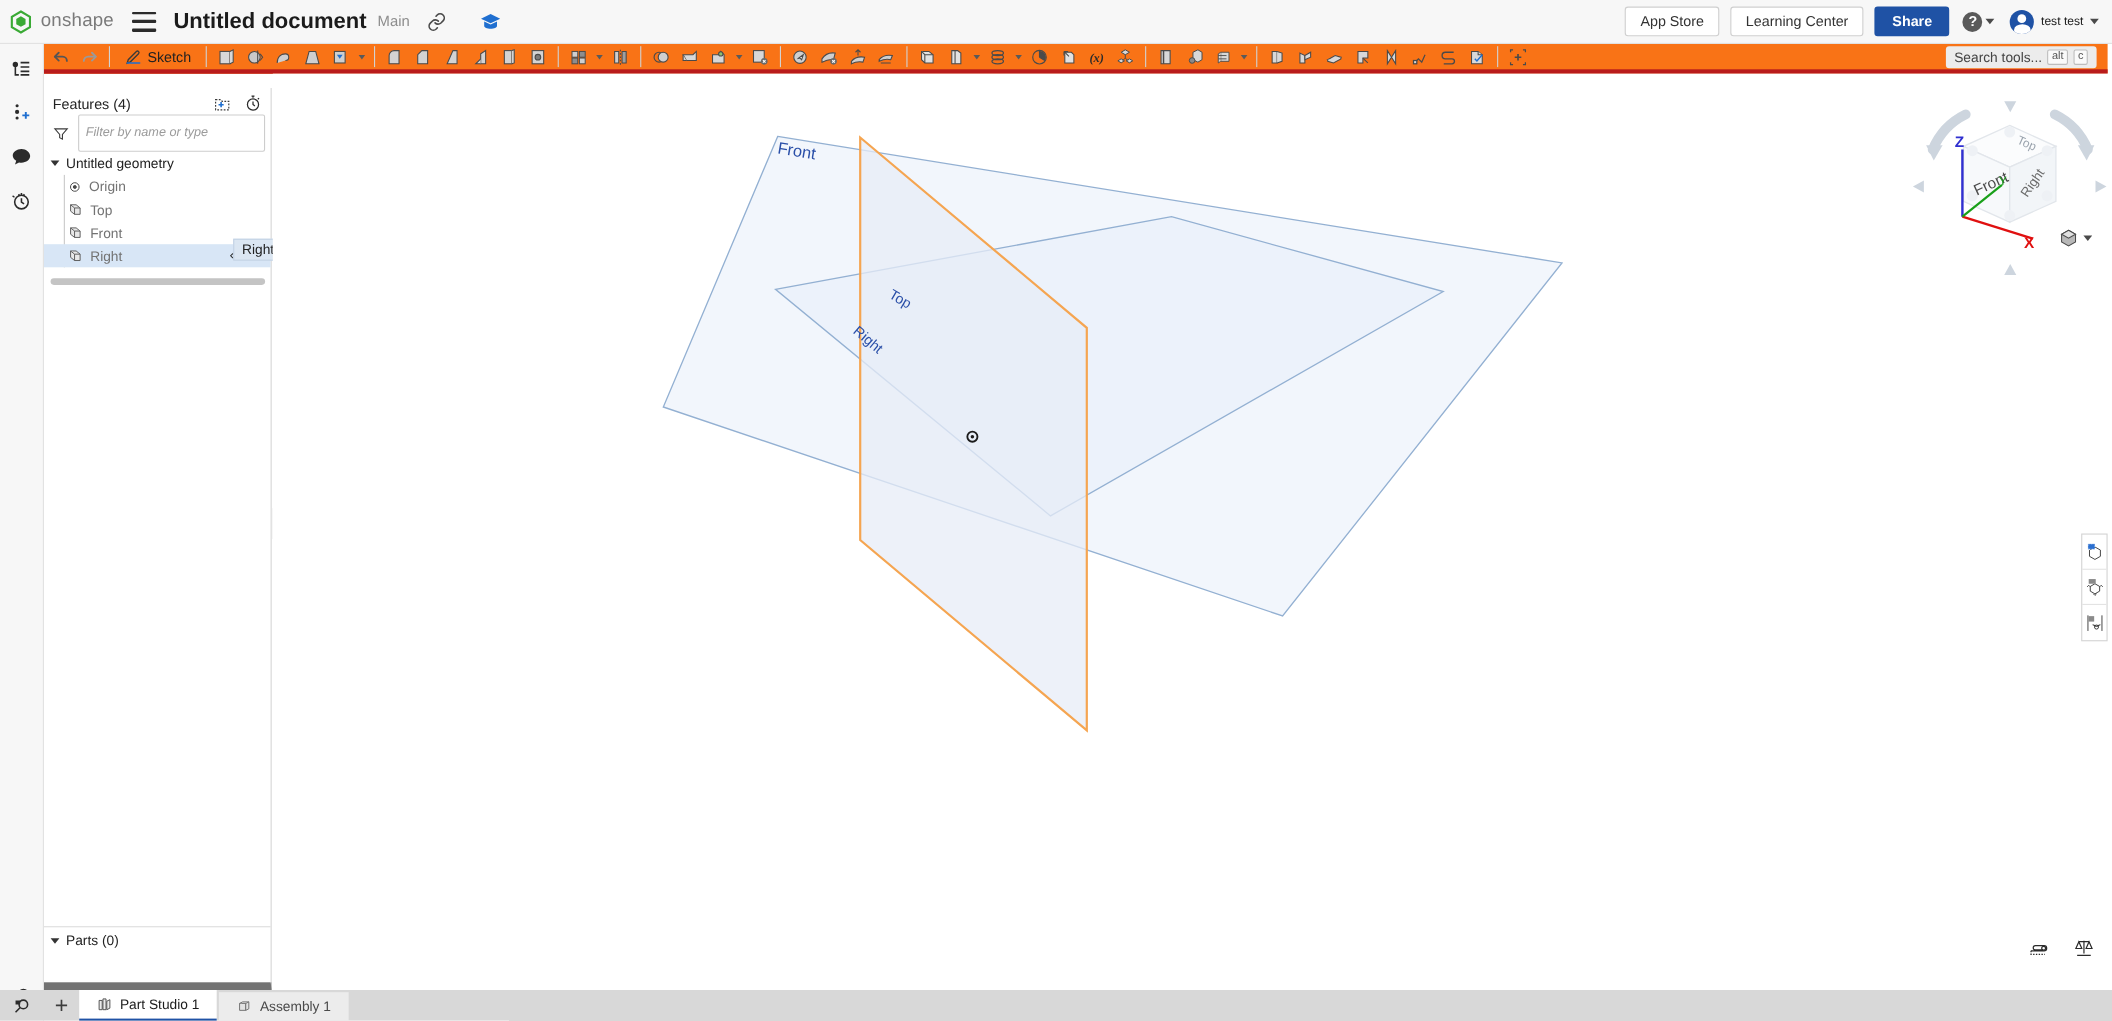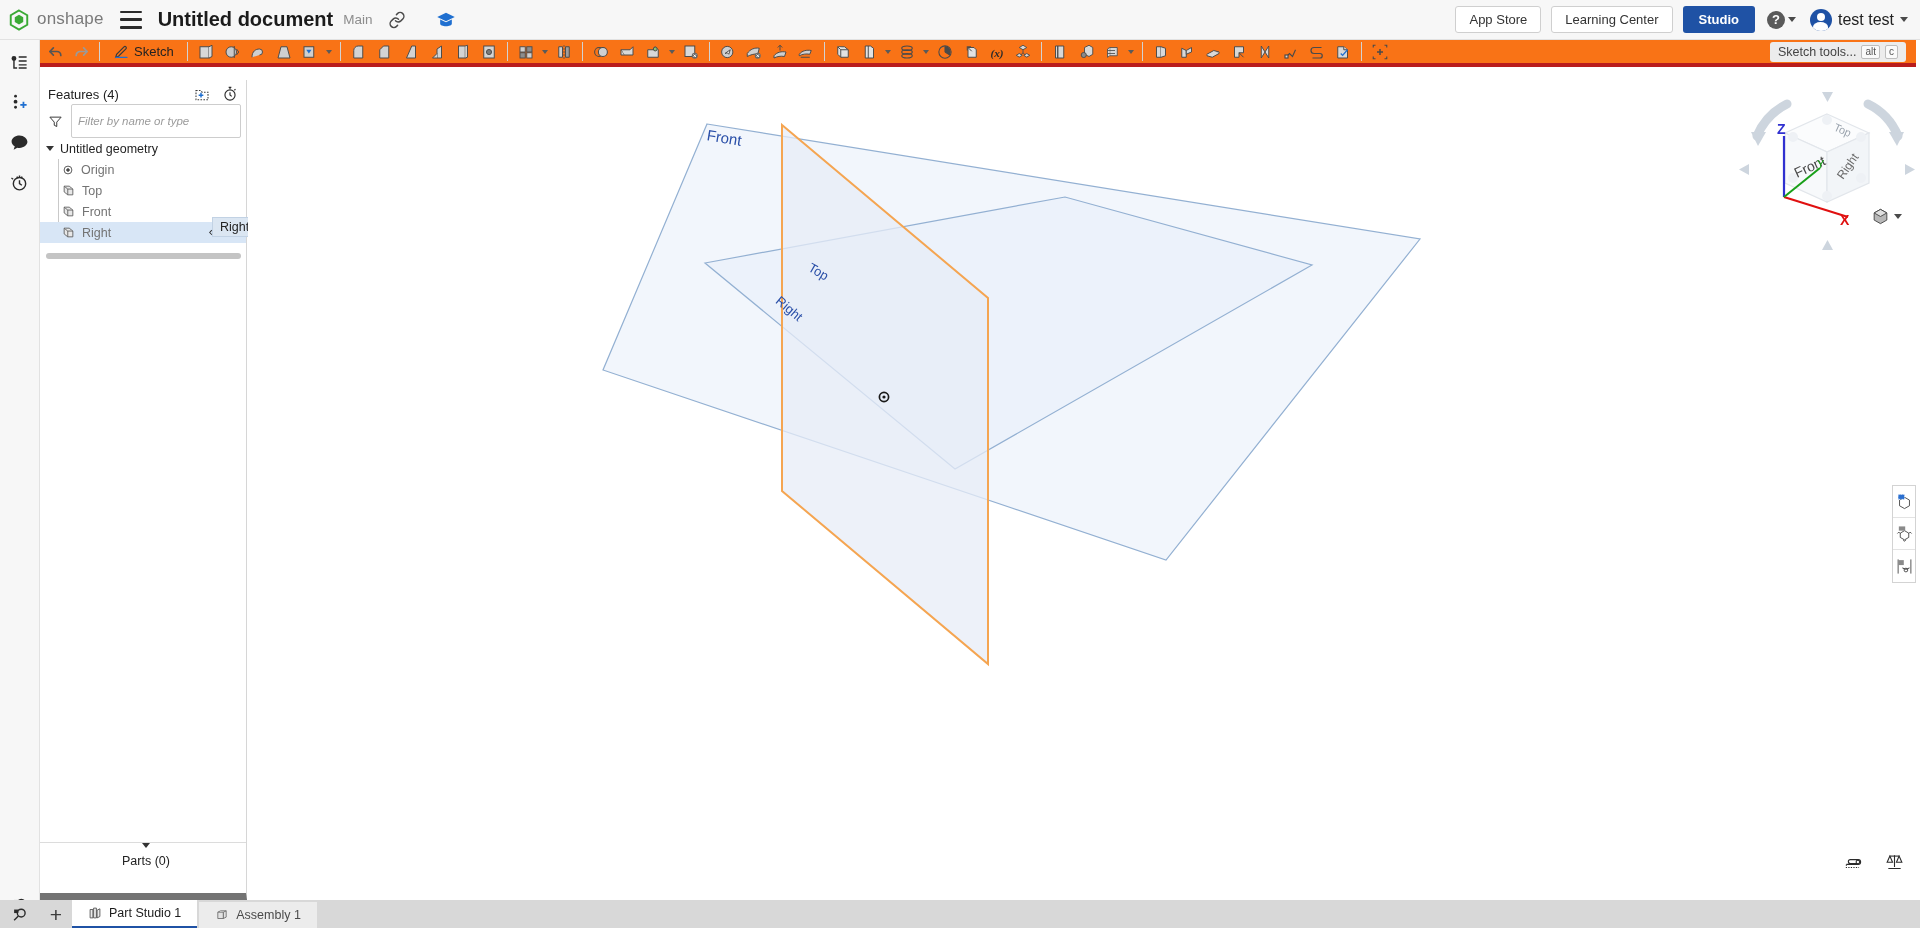--- a/index.html
+++ b/index.html
@@ -49,21 +49,21 @@
     width:18px; height:18px; border-radius:50%; background:#5a5a5a; color:#fff;
     font-size:13px; font-weight:bold; display:flex; align-items:center; justify-content:center;
   }
   .caret-dn { width:0;height:0;border-left:4px solid transparent;border-right:4px solid transparent;border-top:5px solid #4a4a4a; }
   .user-wrap { display:flex; align-items:center; gap:6px; cursor:pointer; margin-left:4px;}
   .avatar {
     width:22px;height:22px;border-radius:50%;background:#1f52a5;position:relative;overflow:hidden;
   }
   .avatar::before{content:"";position:absolute;width:8px;height:8px;border-radius:50%;background:#fff;left:7px;top:4px;}
   .avatar::after{content:"";position:absolute;width:15px;height:10px;border-radius:50% 50% 0 0;background:#fff;left:3.5px;top:13px;}
-  .user-name { font-size:16px; color:#222; }
+  .user-name { font-size:11px; color:#222; }
 
   
   .toolbar {
     position:absolute; left:36px; top:40px; width:1880px; height:27px;
     background:#f97316; display:flex; align-items:center; border-bottom:4px solid #b91c1c;
     padding-left:6px;
   }
   .tb-btn {
     width:26px;height:25px;display:flex;align-items:center;justify-content:center;
     cursor:pointer; flex:none;
@@ -130,21 +130,21 @@
     position:absolute;left:0;top:0;background:#dbe6f2;border:1px solid #c2d2e4;
     font-size:12.5px;color:#222;padding:2px 7px;white-space:nowrap;
   }
   .tree-scrollbar{
     position:absolute;left:6px;width:195px;height:6px;background:#c4c4c4;border-radius:3px;
   }
   .parts-sec {
     position:absolute;left:0;bottom:26px;width:100%;
   }
   .parts-divider{border-top:1px solid #dcdcdc;}
-  .parts-row{display:flex;align-items:center;gap:6px;height:24px;padding-left:6px;font-size:12.5px;color:#222;cursor:pointer;flex-direction:column;}
+  .parts-row{display:flex;align-items:center;gap:6px;height:24px;padding-left:6px;font-size:12.5px;color:#222;cursor:pointer;}
   .float-list-btn{
     position:absolute;left:248px;top:462px;width:28px;height:28px;background:#fff;
     border:1px solid #cfcfcf;display:flex;align-items:center;justify-content:center;cursor:pointer;
   }
 
   
   .viewport{
     position:absolute;left:248px;top:67px;width:1672px;height:833px;background:#fff;overflow:hidden;
   }
   .vp-svg{position:absolute;left:0;top:0;}
@@ -205,21 +205,21 @@
     <div class="grad-icon">
       <svg width="20" height="17" viewBox="0 0 24 20" fill="#1f6fd0">
         <path d="M12 2 1.5 7 12 12 22.5 7z"></path>
         <path d="M5 10v5c0 1.6 3.1 3 7 3s7-1.4 7-3v-5l-7 3.4z"></path>
       </svg>
     </div>
 
     <div class="topbar-right">
       <button class="btn-outline">App Store</button>
       <button class="btn-outline">Learning Center</button>
-      <button class="btn-share">Studio</button>
+      <button class="btn-share">Share</button>
       <div class="help-wrap">
         <span class="help-circle">?</span>
         <i class="caret-dn"></i>
       </div>
       <div class="user-wrap">
         <span class="avatar"></span>
         <span class="user-name">test test</span>
         <i class="caret-dn"></i>
       </div>
     </div>
@@ -521,21 +521,21 @@
     </div>
     <div class="tb-sep"></div>
     <div class="tb-btn">
       <svg width="18" height="18" viewBox="0 0 24 24" fill="none" stroke="#4a4a4a" stroke-width="1.5">
         <path d="M6 3H3v3M18 3h3v3M6 21H3v-3M18 21h3v-3"></path>
         <path d="M12 8v8M8 12h8" stroke-width="2"></path>
       </svg>
     </div>
 
     <div class="search-tools">
-      <span class="st-label">Sketch tools...</span>
+      <span class="st-label">Search tools...</span>
       <span class="kbd">alt</span>
       <span class="kbd">c</span>
     </div>
   </div>
 
   <div class="leftrail">
     <div class="rail-btn">
       <svg width="19" height="19" viewBox="0 0 24 24" fill="none" stroke="#2b2b2b" stroke-width="1.8">
         <circle cx="5" cy="7" r="2.2" fill="#2b2b2b"></circle>
           <path d="M5 9.2V19h4"></path>

